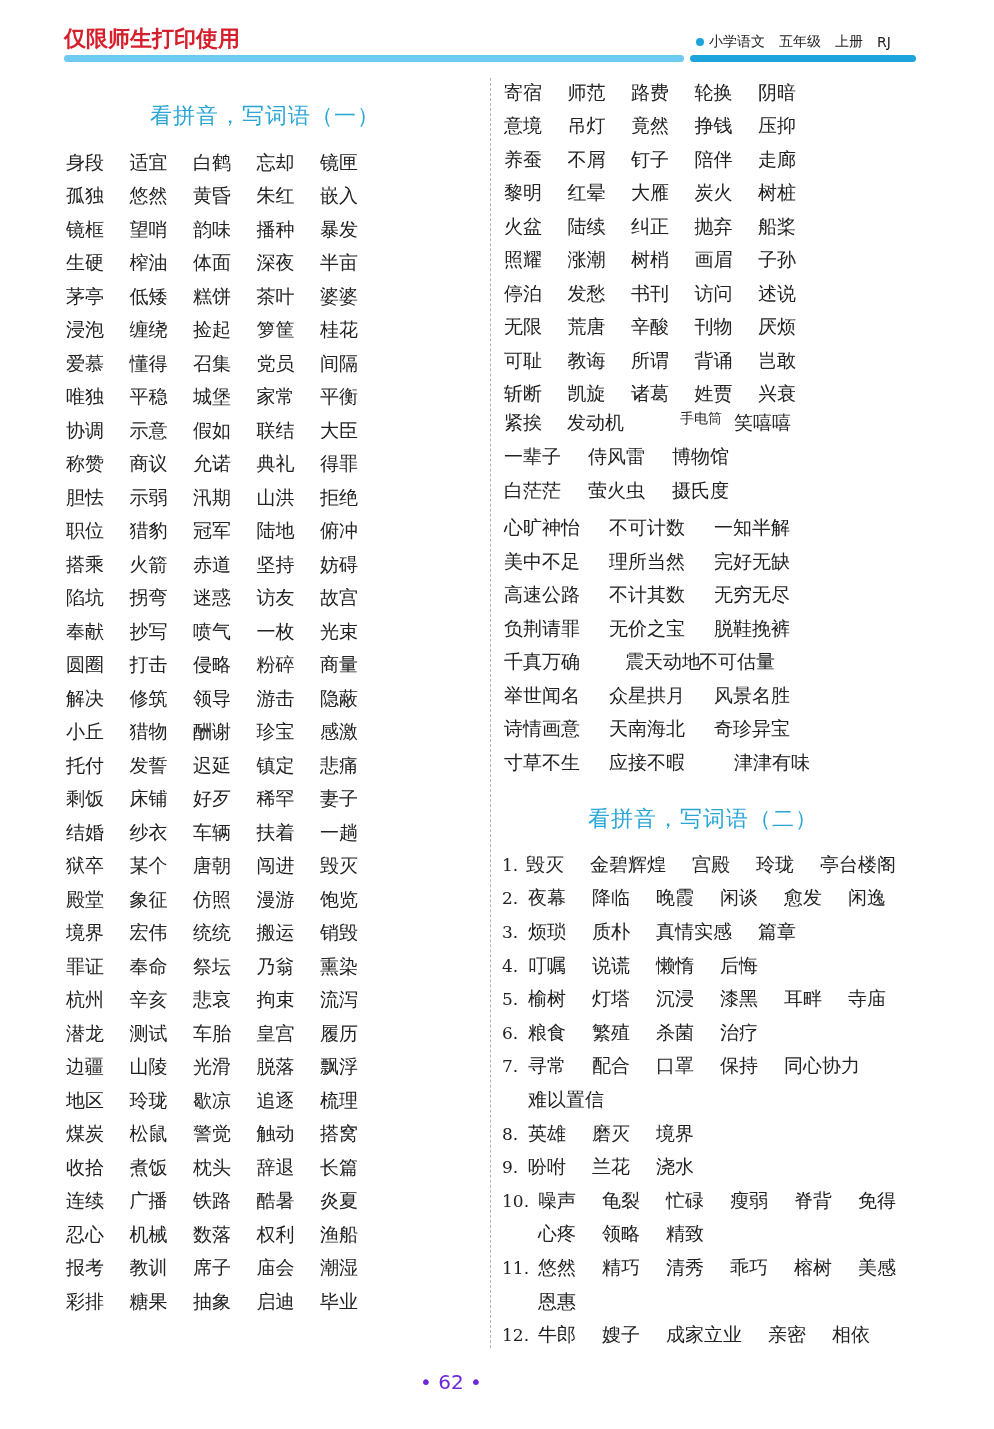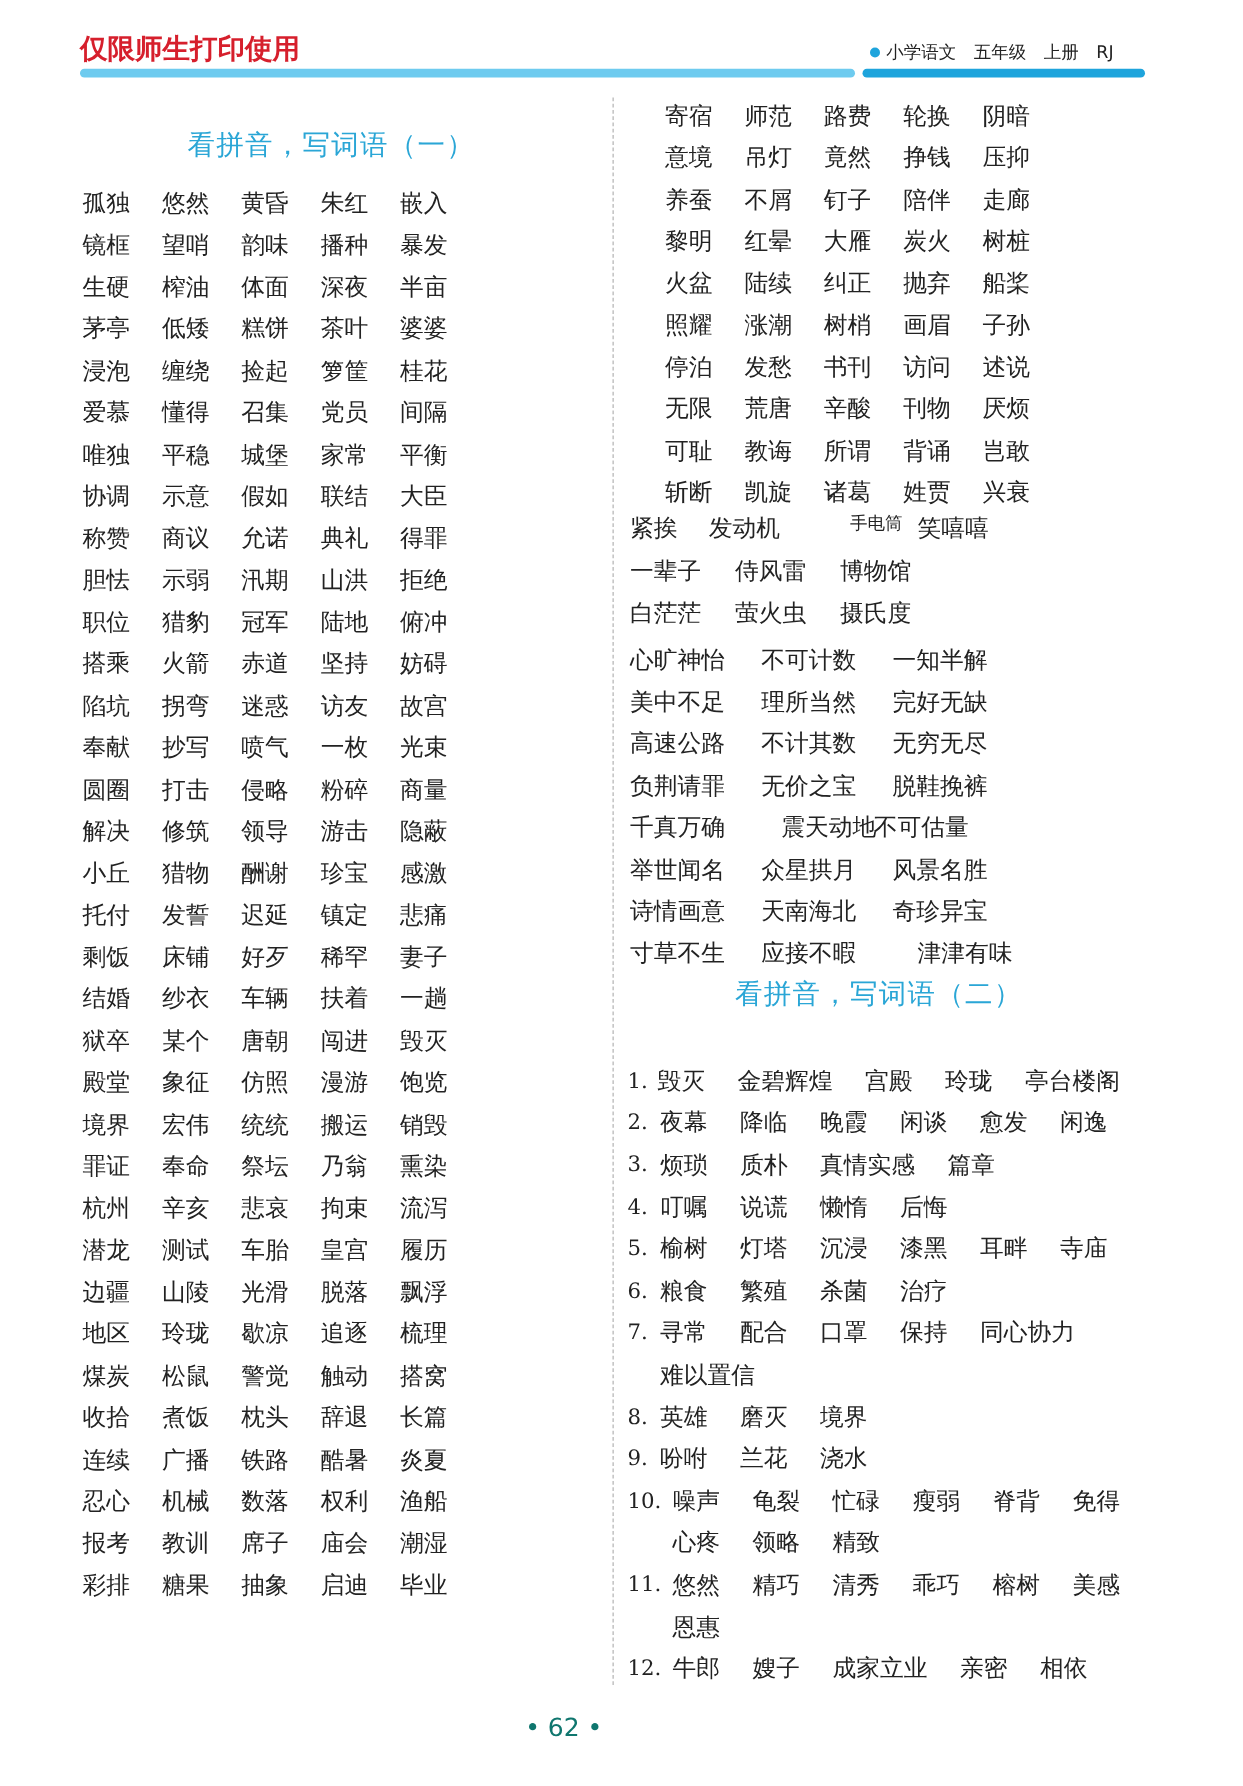--- a/index.html
+++ b/index.html
@@ -17,31 +17,31 @@
 
   .divider { position: absolute; left: 490px; top: 78px; height: 1270px; border-left: 1.5px dashed #b5b5b5; }
 
   .section-title { position: absolute; font-family: "DejaVu Sans", "Liberation Sans", sans-serif; font-size: 22px; color: #2aa6d6; letter-spacing: 1px; }
 
   .grid { position: absolute; }
   .grid .row { display: flex; height: 33.5px; align-items: center; font-size: 19px; }
   .grid .row .cell { width: 63.5px; white-space: nowrap; }
 
   .left-grid { left: 66px; top: 146px; }
-  .right-grid { left: 504px; top: 76px; margin-left: 28px; }
+  .right-grid { left: 504px; top: 76px; }
 
   .numbered { position: absolute; left: 502px; top: 848px; width: 420px; }
   .numbered .line { height: 33.6px; display: flex; align-items: center; font-size: 19px; white-space: nowrap; }
   .numbered .num { display: inline-block; width: 26px; font-size: 17px; }
   .numbered .num.wide { width: 36px; }
   .numbered .word { margin-right: 26px; }
   .numbered .indent { padding-left: 26px; }
   .numbered .indent.wide { padding-left: 36px; }
 
-  .page-number { position: absolute; left: 0; width: 902px; top: 1370px; text-align: center; font-family: "DejaVu Sans", "Liberation Sans", sans-serif; font-size: 20px; color: #0f766e; }
+  .page-number { position: absolute; left: 0; width: 902px; top: 1370px; text-align: center; font-family: "DejaVu Sans", "Liberation Sans", sans-serif; font-size: 20px; color: #6d28d9; }
 </style>
 </head>
 <body>
 
 <div class="header">
   <div class="watermark">仅限师生打印使用</div>
   <div class="book-info">
     <span class="dot"></span>
     <span class="t">小学语文</span>
     <span class="t">五年级</span>
@@ -50,20 +50,27 @@
   </div>
   <div class="header-bar-left"></div>
   <div class="header-bar-right"></div>
 </div>
 
 <div class="divider"></div>
 
 <div class="section-title" style="left:150px; top:101px;">看拼音，写词语（一）</div>
 
 <div class="grid left-grid" id="left-grid">
+    <div class="row">
+      <span class="cell">身段</span>
+      <span class="cell">适宜</span>
+      <span class="cell">白鹤</span>
+      <span class="cell">忘却</span>
+      <span class="cell">镜匣</span>
+    </div>
     <div class="row">
       <span class="cell">孤独</span>
       <span class="cell">悠然</span>
       <span class="cell">黄昏</span>
       <span class="cell">朱红</span>
       <span class="cell">嵌入</span>
     </div>
     <div class="row">
       <span class="cell">镜框</span>
       <span class="cell">望哨</span>
@@ -401,21 +408,21 @@
     <span style="position: absolute; font-size: 19px; white-space: nowrap; top: 682.5px; left: 609px;">众星拱月</span>
     <span style="position: absolute; font-size: 19px; white-space: nowrap; top: 682.5px; left: 714px;">风景名胜</span>
     <span style="position: absolute; font-size: 19px; white-space: nowrap; top: 716px; left: 504px;">诗情画意</span>
     <span style="position: absolute; font-size: 19px; white-space: nowrap; top: 716px; left: 609px;">天南海北</span>
     <span style="position: absolute; font-size: 19px; white-space: nowrap; top: 716px; left: 714px;">奇珍异宝</span>
     <span style="position: absolute; font-size: 19px; white-space: nowrap; top: 749.5px; left: 504px;">寸草不生</span>
     <span style="position: absolute; font-size: 19px; white-space: nowrap; top: 749.5px; left: 609px;">应接不暇</span>
     <span style="position: absolute; font-size: 19px; white-space: nowrap; top: 749.5px; left: 714px; margin-left: 20px;">津津有味</span>
   </div>
 
-<div class="section-title" style="left:588px; top:780px;">看拼音，写词语（二）</div>
+<div class="section-title" style="left:588px; top:804px;">看拼音，写词语（二）</div>
 
 <div class="numbered" id="numbered">
     <div class="line">
       <span class="num">1.</span>
       <span class="word">毁灭</span>
       <span class="word">金碧辉煌</span>
       <span class="word">宫殿</span>
       <span class="word">玲珑</span>
       <span class="word">亭台楼阁</span>
     </div>

